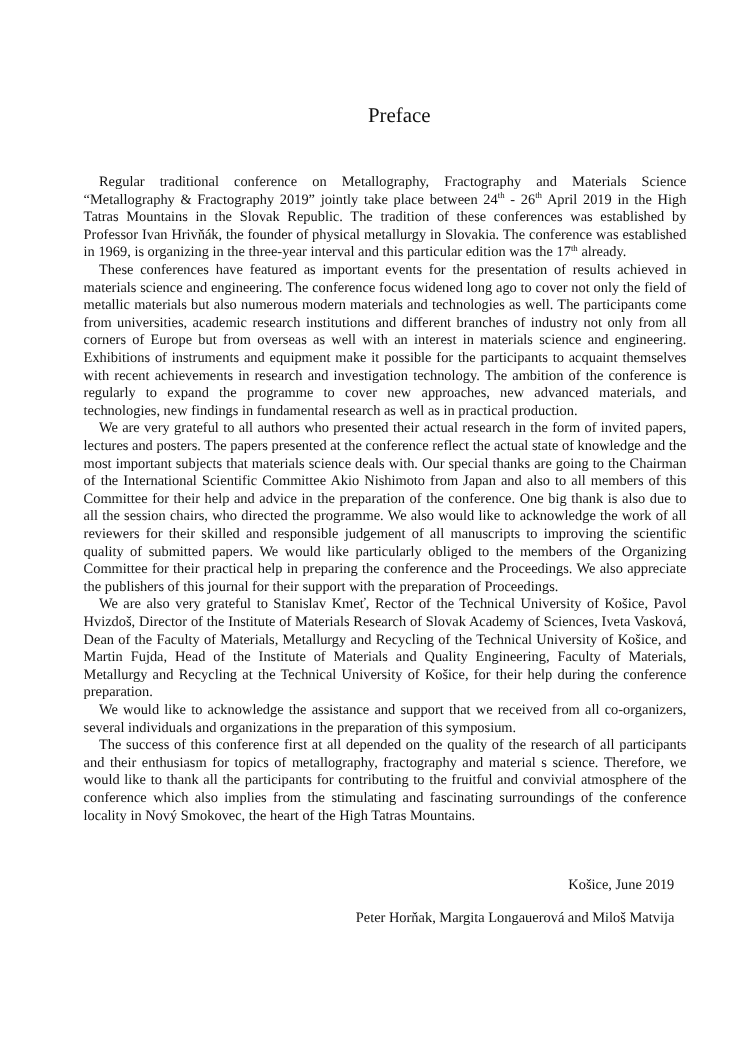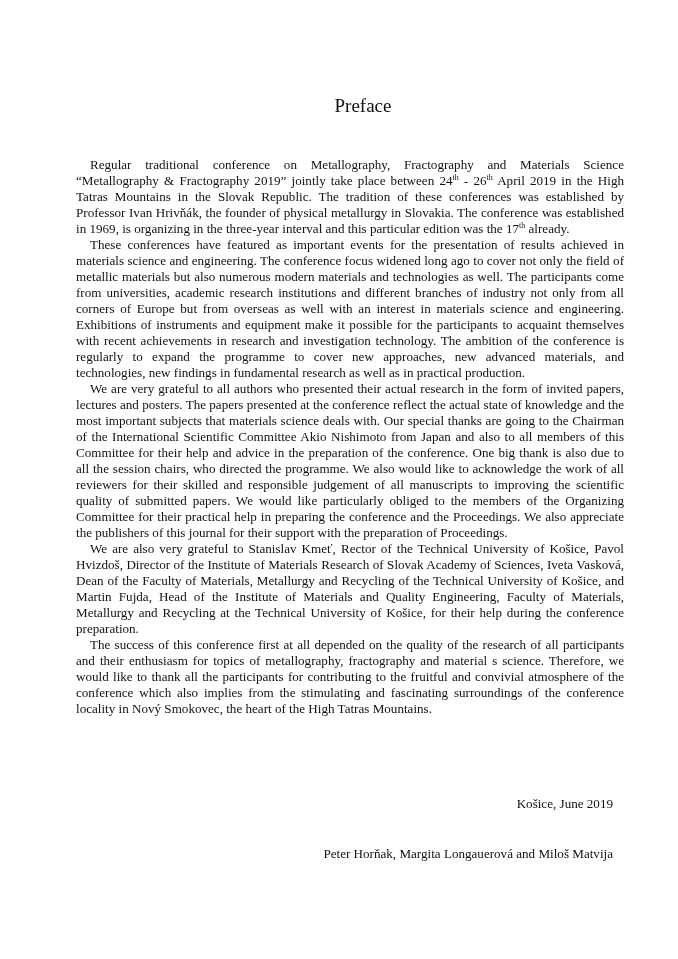--- a/index.html
+++ b/index.html
@@ -6,31 +6,32 @@
   body { width: 678px; height: 959px; position: relative; overflow: hidden;
          font-family: "Liberation Serif", "DejaVu Serif", serif; color: #111; }
   .page { position: absolute; left: 65px; top: 0; width: 548px; }
   .title { position: absolute; top: 82px; left: 12px; width: 548px; text-align: center;
            font-weight: normal; font-size: 19px; line-height: 24px; margin: 12px; }
   .body-text { position: absolute; top: 129px; left: 11px; width: 548px;
                font-size: 13.1px; line-height: 16px; margin-top: 28px; }
   .body-text p { margin: 0; text-align: justify; text-indent: 14px; }
   sup { font-size: 8px; line-height: 0; vertical-align: 5px; }
   .place-date { position: absolute; top: 796px; right: 0; font-size: 13.1px; line-height: 16px; text-align: right; white-space: nowrap; }
-  .authors { position: absolute; top: 846px; right: 0; font-size: 13.1px; line-height: 16px; text-align: right; white-space: nowrap; }
+  .authors { position: absolute; top: 826px; right: 0; font-size: 13.1px; line-height: 16px; text-align: right; white-space: nowrap; }
 </style>
 </head>
 <body>
 
 <div class="page">
   <h1 class="title">Preface</h1>
 
   <div class="body-text">
     <p><span>Regular traditional conference on Metallography, Fractography and Materials Science “Metallography &amp; Fractography 2019” jointly take place between 24</span><sup>th</sup><span> - 26</span><sup>th</sup><span> April 2019 in the High Tatras Mountains in the Slovak Republic. The tradition of these conferences was established by Professor Ivan Hrivňák, the founder of physical metallurgy in Slovakia. The conference was established in 1969, is organizing in the three-year interval and this particular edition was the 17</span><sup>th</sup><span> already.</span></p>
     <p>These conferences have featured as important events for the presentation of results achieved in materials science and engineering. The conference focus widened long ago to cover not only the field of metallic materials but also numerous modern materials and technologies as well. The participants come from universities, academic research institutions and different branches of industry not only from all corners of Europe but from overseas as well with an interest in materials science and engineering. Exhibitions of instruments and equipment make it possible for the participants to acquaint themselves with recent achievements in research and investigation technology. The ambition of the conference is regularly to expand the programme to cover new approaches, new advanced materials, and technologies, new findings in fundamental research as well as in practical production.</p>
     <p>We are very grateful to all authors who presented their actual research in the form of invited papers, lectures and posters. The papers presented at the conference reflect the actual state of knowledge and the most important subjects that materials science deals with. Our special thanks are going to the Chairman of the International Scientific Committee Akio Nishimoto from Japan and also to all members of this Committee for their help and advice in the preparation of the conference. One big thank is also due to all the session chairs, who directed the programme. We also would like to acknowledge the work of all reviewers for their skilled and responsible judgement of all manuscripts to improving the scientific quality of submitted papers. We would like particularly obliged to the members of the Organizing Committee for their practical help in preparing the conference and the Proceedings. We also appreciate the publishers of this journal for their support with the preparation of Proceedings.</p>
     <p>We are also very grateful to Stanislav Kmeť, Rector of the Technical University of Košice, Pavol Hvizdoš, Director of the Institute of Materials Research of Slovak Academy of Sciences, Iveta Vasková, Dean of the Faculty of Materials, Metallurgy and Recycling of the Technical University of Košice, and Martin Fujda, Head of the Institute of Materials and Quality Engineering, Faculty of Materials, Metallurgy and Recycling at the Technical University of Košice, for their help during the conference preparation.</p>
+    <p>We would like to acknowledge the assistance and support that we received from all co-organizers, several individuals and organizations in the preparation of this symposium.</p>
     <p>The success of this conference first at all depended on the quality of the research of all participants and their enthusiasm for topics of metallography, fractography and material s science. Therefore, we would like to thank all the participants for contributing to the fruitful and convivial atmosphere of the conference which also implies from the stimulating and fascinating surroundings of the conference locality in Nový Smokovec, the heart of the High Tatras Mountains.</p>
   </div>
 
   <div class="place-date">Košice, June 2019</div>
   <div class="authors">Peter Horňak, Margita Longauerová and Miloš Matvija</div>
 </div>
 
 </body></html>

